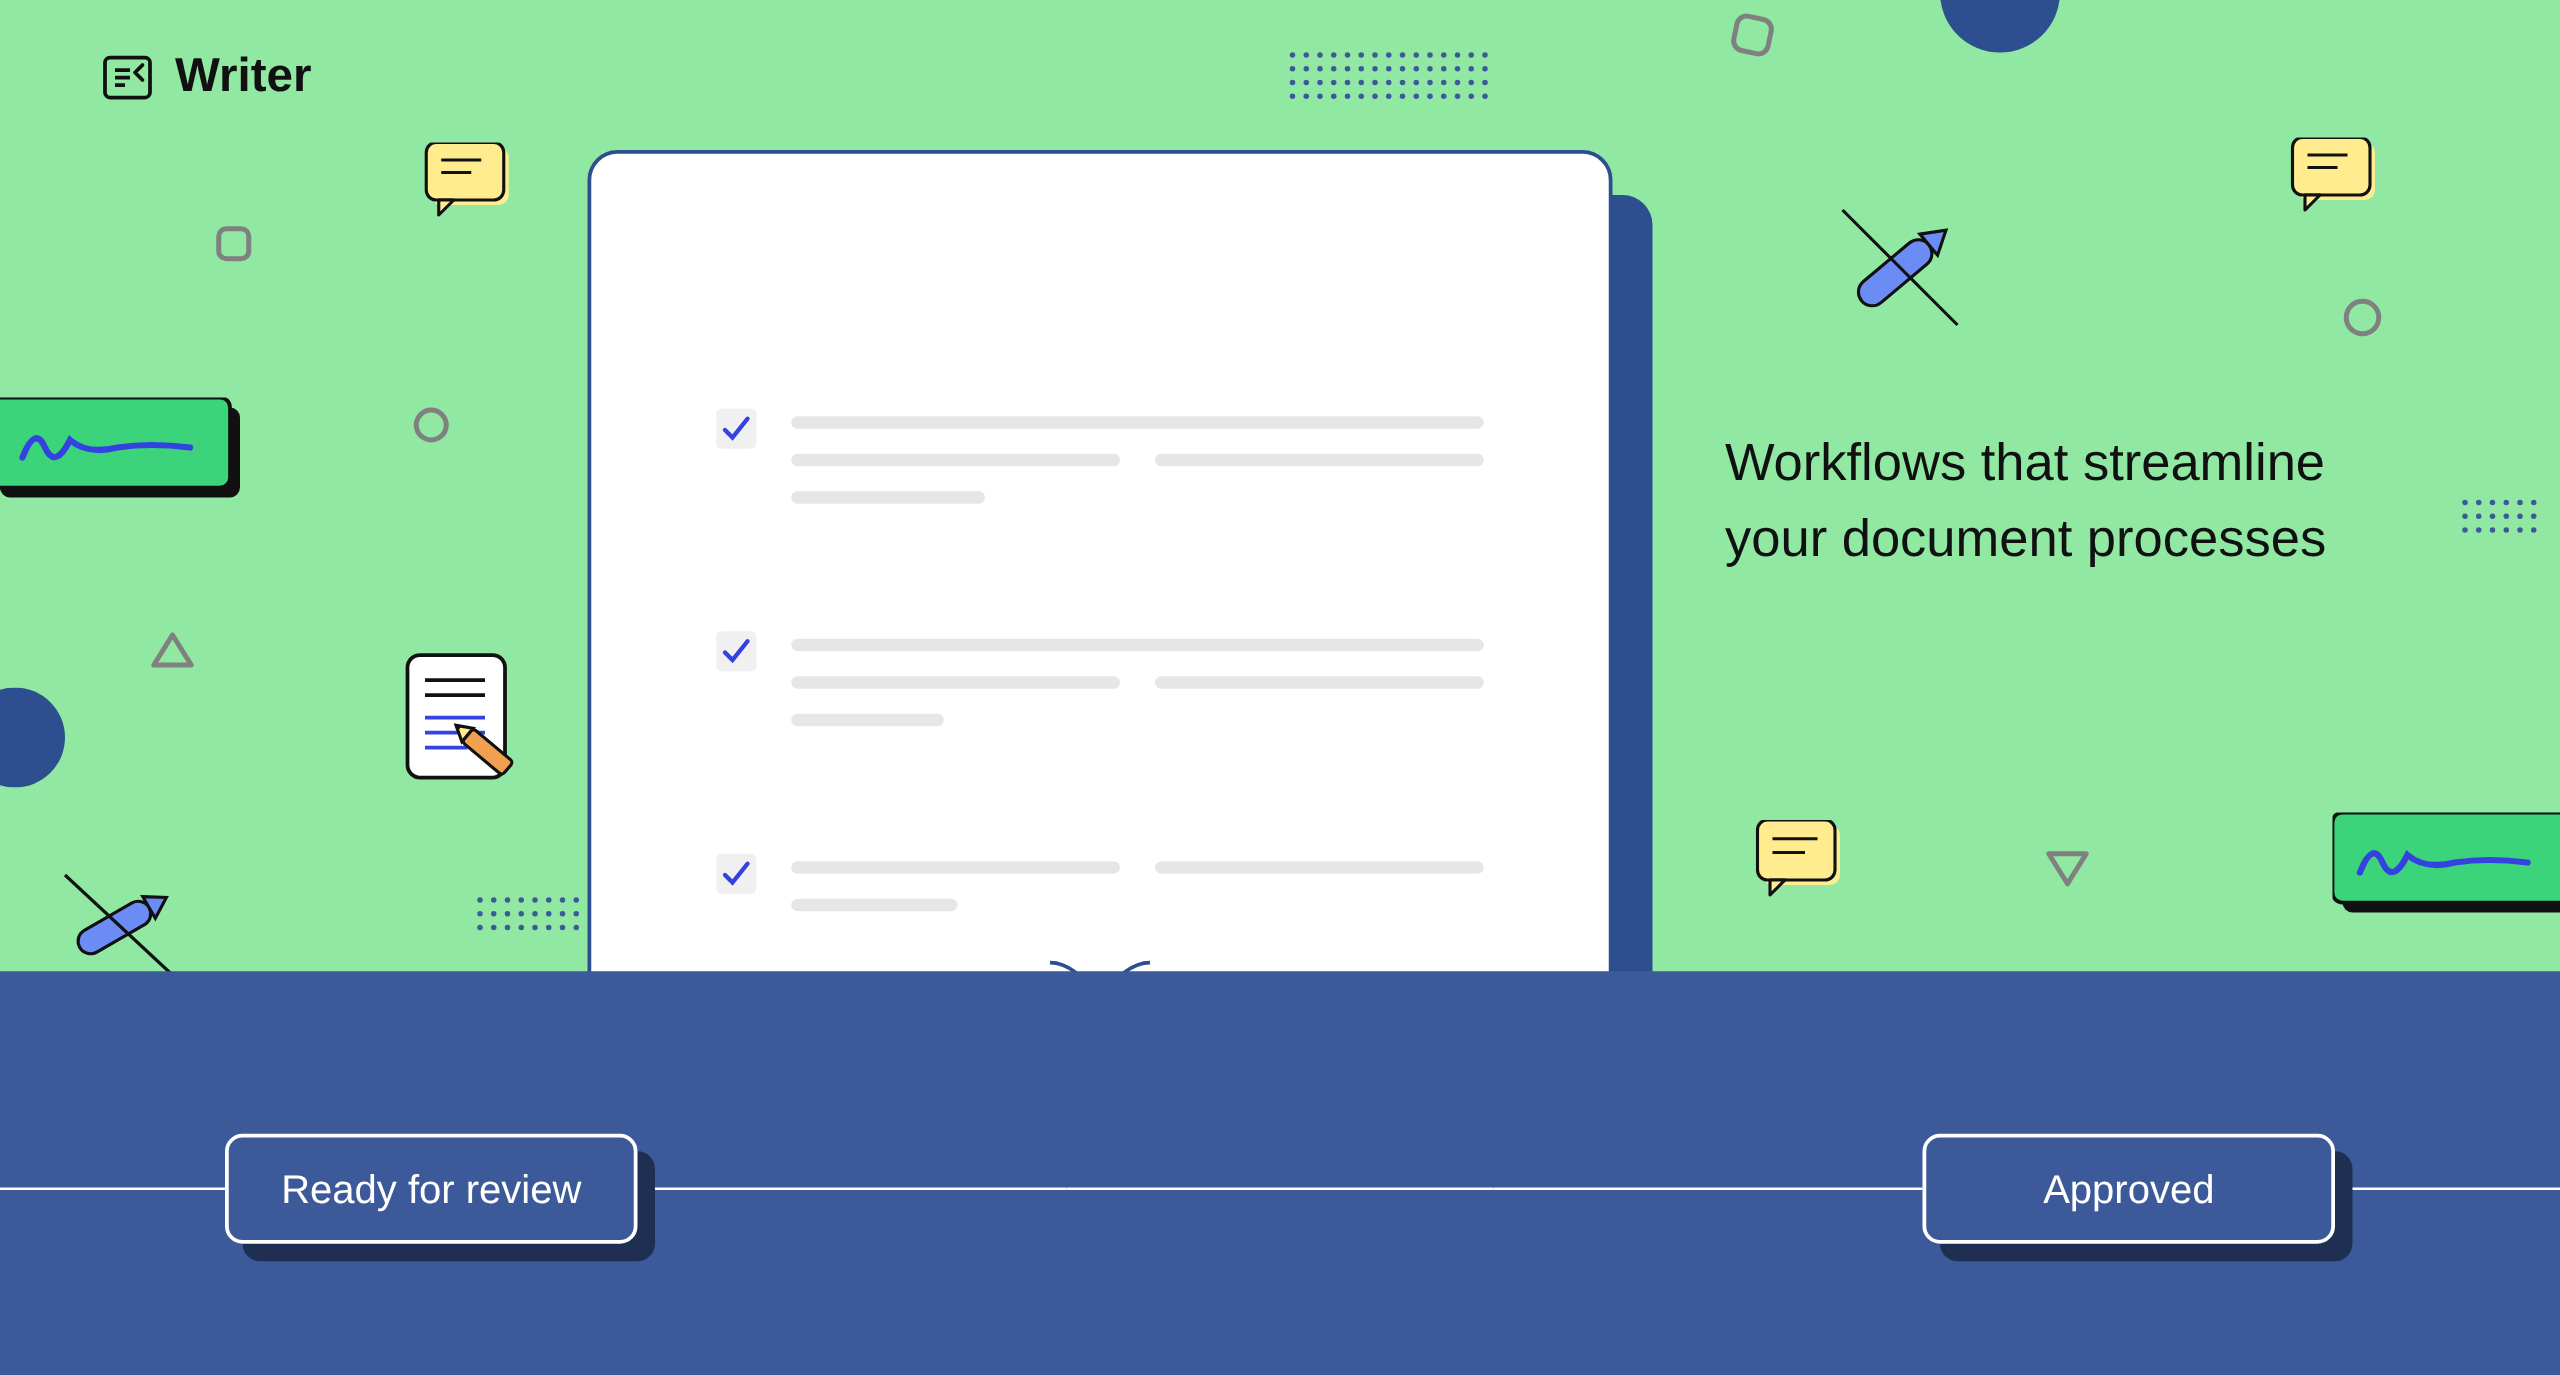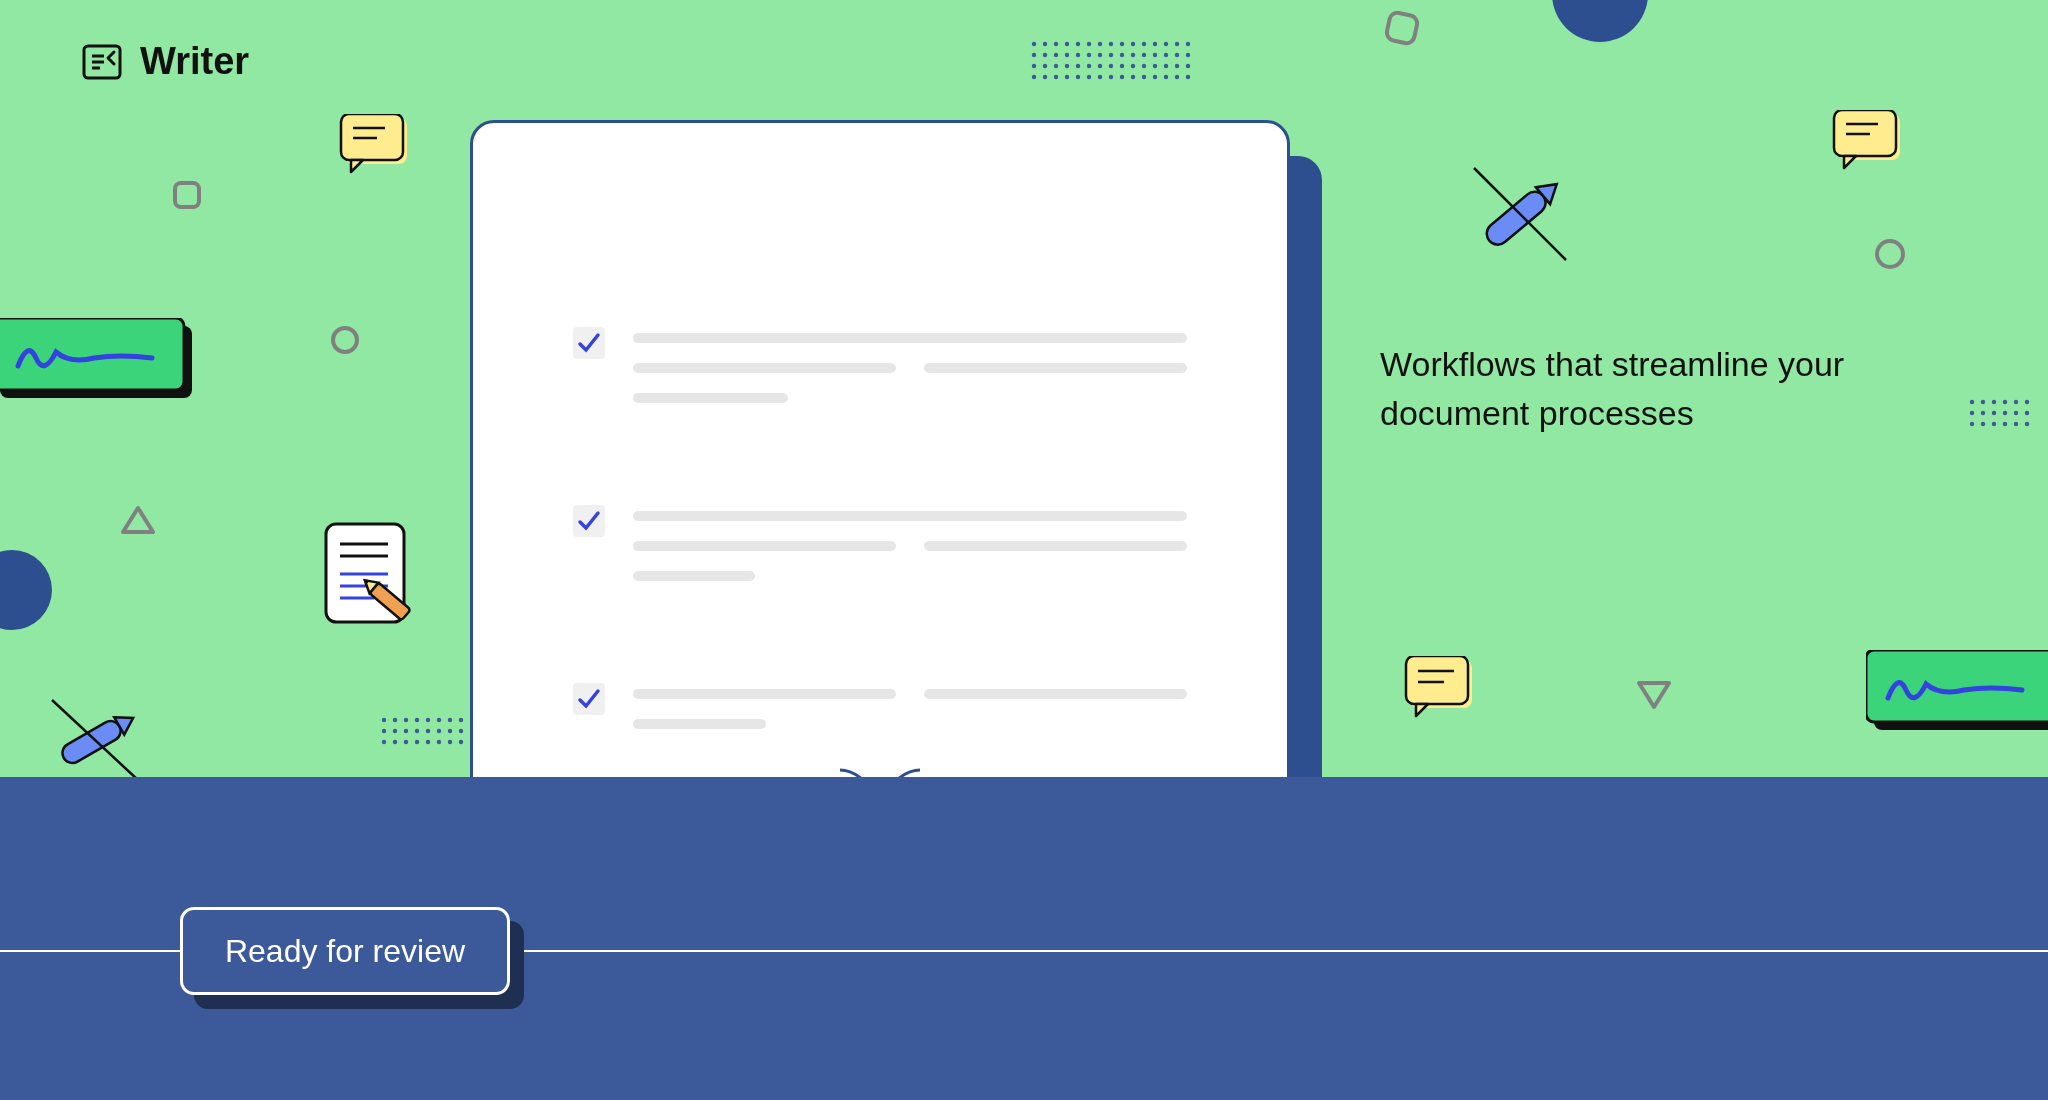--- a/index.html
+++ b/index.html
@@ -31,21 +31,21 @@
     font-weight: 600;
     color: #111;
   }
 
   
   .headline {
     position: absolute;
     top: 340px;
     left: 1380px;
     width: 560px;
-    font-size: 34px;
+    font-size: 42px;
     font-weight: 500;
     line-height: 1.45;
     color: #111;
   }
 
   
   .doc-wrap {
     position: absolute;
     top: 120px;
     left: 470px;
@@ -448,15 +448,21 @@
     <div class="connector" style="max-width:180px"></div>
     <div class="pill-wrap">
       <div class="pill-shadow"></div>
       <div class="pill">
           <span>Ready for review</span>
         </div>
     </div>
     <div class="connector"></div>
     <div class="connector"></div>
     <div class="connector"></div>
+    <div class="pill-wrap">
+      <div class="pill-shadow"></div>
+      <div class="pill">
+          <span>Approved</span>
+        </div>
+    </div>
     <div class="connector" style="max-width:180px"></div>
   </div>
 </div>
 
 </body></html>

